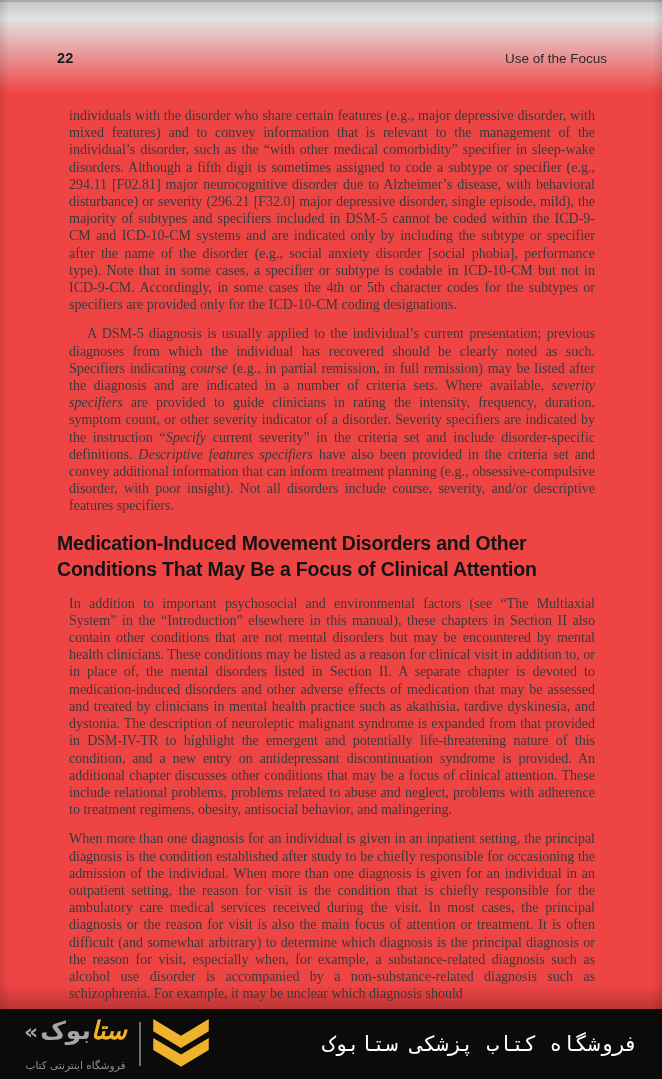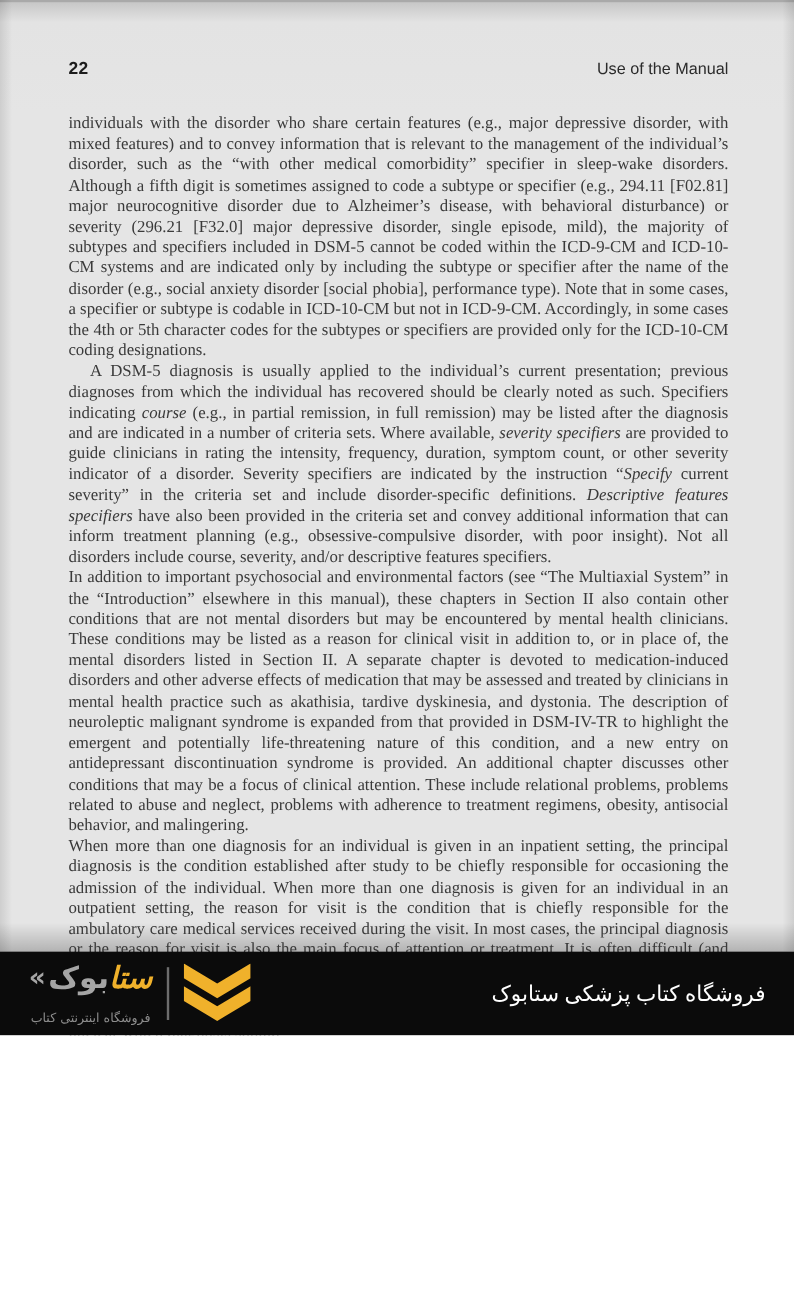--- a/index.html
+++ b/index.html
@@ -1,79 +1,80 @@
 <!DOCTYPE html>
 <html style="--accent: #F0B12B;"><head>
 <meta charset="utf-8">
 <style>
   html,body{margin:0;padding:0;background:#ffffff;}
-  .page{position:relative;width:662px;height:863px;background:#e5e5e5;overflow:hidden;
+  .page{position:relative;width:662px;height:1079px;background:#ef4444;overflow:hidden;
         font-family:"Liberation Serif","DejaVu Serif",serif;}
   
   .top-shade{position:absolute;top:0;left:0;right:0;height:92px;pointer-events:none;
              background:linear-gradient(to bottom,#c7c7c7 0,#e3e3e3 18%,rgba(255,255,255,0) 100%);
              border-top:2px solid #a9a9a9;}
   .left-shade{position:absolute;top:0;bottom:70px;left:0;width:10px;pointer-events:none;
               background:linear-gradient(to right,rgba(0,0,0,.10),rgba(0,0,0,0));}
   .right-shade{position:absolute;top:0;bottom:70px;right:0;width:10px;pointer-events:none;
                background:linear-gradient(to left,rgba(0,0,0,.10),rgba(0,0,0,0));}
   .bottom-shade{position:absolute;left:0;right:0;bottom:70px;height:24px;pointer-events:none;
                 background:linear-gradient(to bottom,rgba(0,0,0,0),rgba(0,0,0,.22));}
   
   .page-header{position:absolute;top:50px;left:57px;width:550px;display:flex;
                justify-content:space-between;align-items:baseline;
                font-family:"Liberation Sans","DejaVu Sans",sans-serif;color:#1c1c1c;}
   .page-number{font-size:14.5px;font-weight:700;letter-spacing:.3px;}
   .running-head{font-size:13.5px;color:#2b2b2b;}
   
   .page-body{position:absolute;top:95px;left:57px;width:550px;color:#3a3a3a;
              font-size:14px;line-height:17.2px;text-align:justify;}
-  .page-body p{margin:0;}
+  .page-body p{margin:12px;}
   .page-body p.indent{text-indent:18px;}
   .section-heading{font-family:"Liberation Sans","DejaVu Sans",sans-serif;font-weight:700;
                    font-size:19.5px;line-height:26.5px;color:#141414;letter-spacing:-0.2px;
                    margin:15px 0 6px 0;text-align:left;}
   
   .footer{position:absolute;left:0;right:0;bottom:0;height:70px;background:#0b0b0b;
           display:flex;align-items:center;justify-content:space-between;
           padding:0 24px;box-sizing:border-box;}
   .logo{display:flex;align-items:center;gap:12px;}
   .logo-text{display:flex;flex-direction:column;align-items:center;}
   .wordmark{display:flex;flex-direction:row;direction:rtl;align-items:flex-end;
             font-family:"DejaVu Sans",sans-serif;font-weight:700;font-size:25px;line-height:1;}
   .wordmark .wm-yellow{color:var(--accent,#F0B12B);font-style:italic;}
   .wordmark .wm-gray{color:#a5a5a5;}
   .wordmark .wm-guillemet{color:#a5a5a5;font-size:22px;direction:ltr;margin-right:2px;}
   .logo-tagline{font-family:"DejaVu Sans",sans-serif;font-size:10.5px;color:#8d8d8d;
                 margin-top:16px;direction:rtl;}
   .logo-divider{width:2px;height:44px;background:#8f8f8f;opacity:.75;}
   .emblem{display:block;}
   .footer-right{display:flex;flex-direction:column;align-items:flex-end;gap:5px;}
-  .footer-title{font-family:Liberation Serif, serif;font-size:18px;color:#ffffff;direction:rtl;}
+  .footer-title{font-family:Liberation Mono, monospace;font-size:21px;color:#ffffff;direction:rtl;}
   .footer-url{font-family:"Liberation Sans","DejaVu Sans",sans-serif;font-weight:700;
               font-size:17px;color:#ffffff;letter-spacing:5.5px;direction:ltr;white-space:nowrap;}
   .footer-url .accent{color:var(--accent,#F0B12B);}
 </style>
 </head>
 <body>
 
 <div class="page">
   <div class="top-shade"></div>
   <div class="left-shade"></div>
   <div class="right-shade"></div>
   <div class="bottom-shade"></div>
 
   <div class="page-header">
     <span class="page-number">22</span>
-    <span class="running-head">Use of the Manual</span>
+    <span class="running-head">Use of the Focus</span>
   </div>
 
   <div class="page-body">
       <p class="">individuals with the disorder who share certain features (e.g., major depressive disorder, with mixed features) and to convey information that is relevant to the management of the individual’s disorder, such as the “with other medical comorbidity” specifier in sleep-wake disorders. Although a fifth digit is sometimes assigned to code a subtype or specifier (e.g., 294.11 [F02.81] major neurocognitive disorder due to Alzheimer’s disease, with behavioral disturbance) or severity (296.21 [F32.0] major depressive disorder, single episode, mild), the majority of subtypes and specifiers included in DSM-5 cannot be coded within the ICD-9-CM and ICD-10-CM systems and are indicated only by including the subtype or specifier after the name of the disorder (e.g., social anxiety disorder [social phobia], performance type). Note that in some cases, a specifier or subtype is codable in ICD-10-CM but not in ICD-9-CM. Accordingly, in some cases the 4th or 5th character codes for the subtypes or specifiers are provided only for the ICD-10-CM coding designations.</p>
       <p class="indent">A DSM-5 diagnosis is usually applied to the individual’s current presentation; previous diagnoses from which the individual has recovered should be clearly noted as such. Specifiers indicating <em>course</em> (e.g., in partial remission, in full remission) may be listed after the diagnosis and are indicated in a number of criteria sets. Where available, <em>severity specifiers</em> are provided to guide clinicians in rating the intensity, frequency, duration, symptom count, or other severity indicator of a disorder. Severity specifiers are indicated by the instruction “<em>Specify</em> current severity” in the criteria set and include disorder-specific definitions. <em>Descriptive features specifiers</em> have also been provided in the criteria set and convey additional information that can inform treatment planning (e.g., obsessive-compulsive disorder, with poor insight). Not all disorders include course, severity, and/or descriptive features specifiers.</p>
+      <h2 class="section-heading">Medication-Induced Movement Disorders and Other<br>Conditions That May Be a Focus of Clinical Attention</h2>
       <p class="">In addition to important psychosocial and environmental factors (see “The Multiaxial System” in the “Introduction” elsewhere in this manual), these chapters in Section II also contain other conditions that are not mental disorders but may be encountered by mental health clinicians. These conditions may be listed as a reason for clinical visit in addition to, or in place of, the mental disorders listed in Section II. A separate chapter is devoted to medication-induced disorders and other adverse effects of medication that may be assessed and treated by clinicians in mental health practice such as akathisia, tardive dyskinesia, and dystonia. The description of neuroleptic malignant syndrome is expanded from that provided in DSM-IV-TR to highlight the emergent and potentially life-threatening nature of this condition, and a new entry on antidepressant discontinuation syndrome is provided. An additional chapter discusses other conditions that may be a focus of clinical attention. These include relational problems, problems related to abuse and neglect, problems with adherence to treatment regimens, obesity, antisocial behavior, and malingering.</p>
       <p class="">When more than one diagnosis for an individual is given in an inpatient setting, the principal diagnosis is the condition established after study to be chiefly responsible for occasioning the admission of the individual. When more than one diagnosis is given for an individual in an outpatient setting, the reason for visit is the condition that is chiefly responsible for the ambulatory care medical services received during the visit. In most cases, the principal diagnosis or the reason for visit is also the main focus of attention or treatment. It is often difficult (and somewhat arbitrary) to determine which diagnosis is the principal diagnosis or the reason for visit, especially when, for example, a substance-related diagnosis such as alcohol use disorder is accompanied by a non-substance-related diagnosis such as schizophrenia. For example, it may be unclear which diagnosis should</p>
     </div>
 
   <div class="footer">
     <div class="logo">
       <div class="logo-text">
         <div class="wordmark">
           <span class="wm-yellow">ستا</span>
           <span class="wm-gray">بوک</span>

